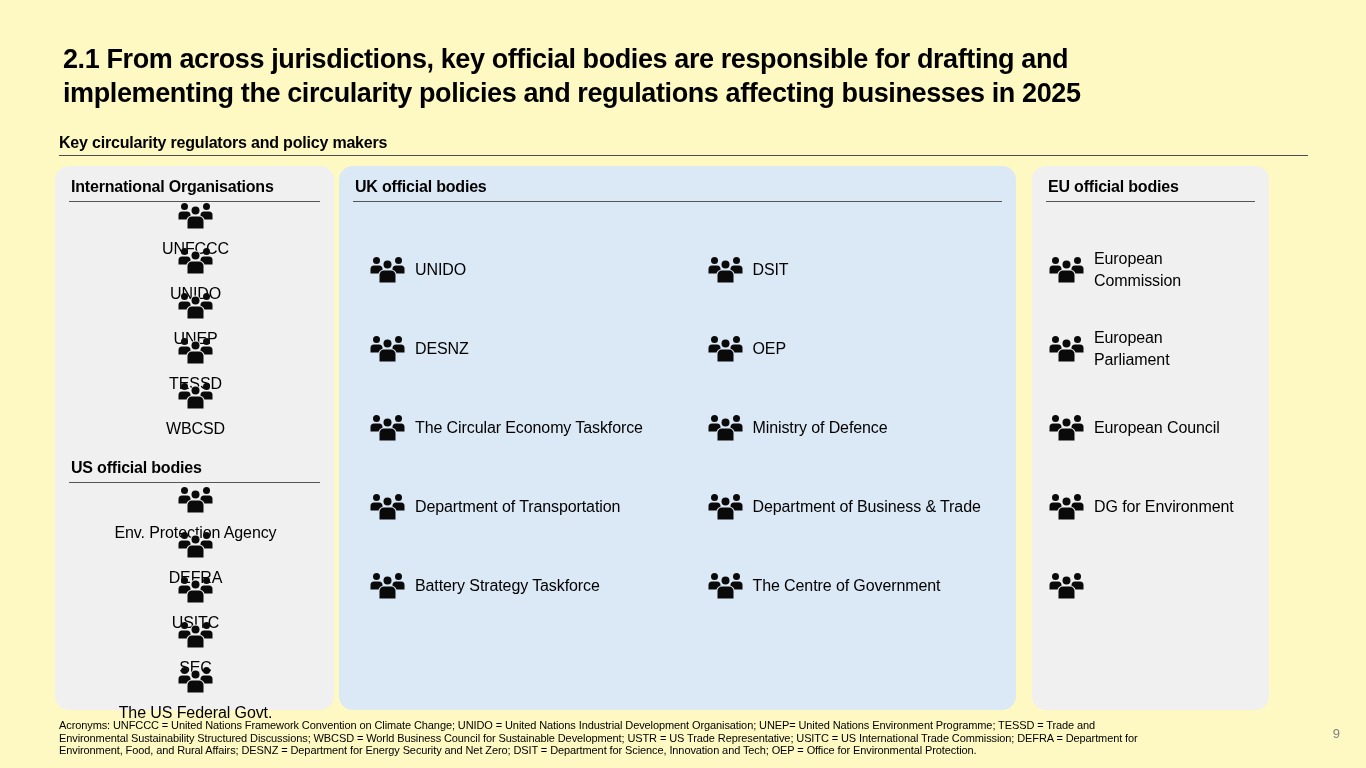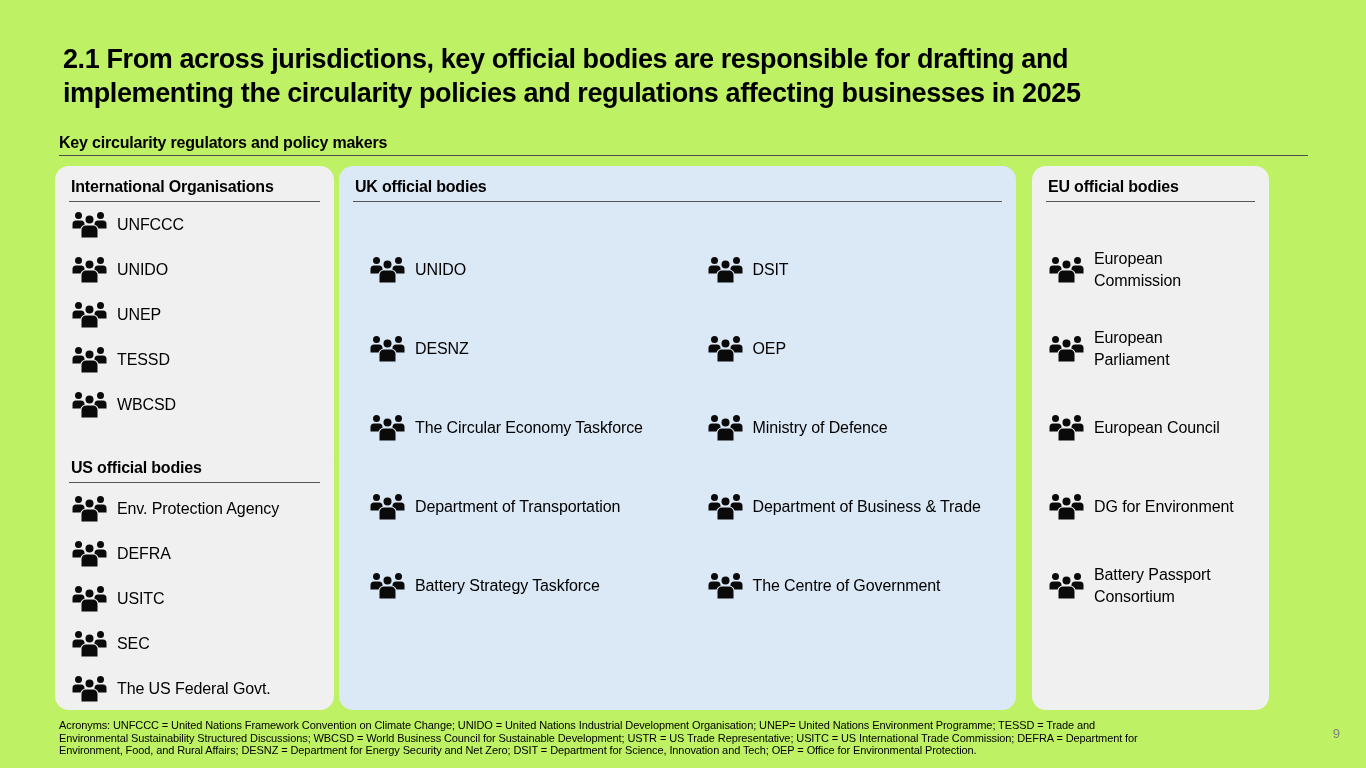--- a/index.html
+++ b/index.html
@@ -1,19 +1,19 @@
 <!DOCTYPE html>
 <html><head>
 <meta charset="utf-8">
 <style>
   html,body{margin:0;padding:0;background:#fff;}
   .slide{
     position:relative;
     width:1366px;height:768px;
-    background:#bef264;
+    background:#fef9c3;
     font-family:"Liberation Sans", sans-serif;
     color:#000;
     overflow:hidden;
   }
   
   .title{
     position:absolute;left:63px;top:42px;margin:0;
     font-size:27px;line-height:34px;font-weight:700;
     letter-spacing:-0.4px;color:#000;
   }
@@ -39,21 +39,21 @@
   .p-uk  {left:339px;top:166px;width:677px;height:544px;}
   .p-eu  {left:1032px;top:166px;width:237px;height:544px;}
   .panel h2{
     margin:0;padding:12px 2px 5px;
     font-size:16px;font-weight:700;letter-spacing:-0.2px;
     border-bottom:1.5px solid #555;
   }
   
   .item{display:flex;align-items:center;gap:9px;}
   .label{font-size:16px;line-height:1.35;letter-spacing:-0.1px;}
-  .rows45 .item{height:45px;padding-left:2px;}
+  .rows45 .item{height:45px;padding-left:2px;flex-direction:column;}
   .rows79 .item{height:79px;padding-left:2px;}
   .p-us .rows45{margin-top:3px;}
   .uk-cols{display:grid;grid-template-columns:1fr 1fr;margin-top:28px;}
   .uk-cols .item{padding-left:16px;}
   .uk-cols .col2 .item{padding-left:29px;}
   .p-eu .rows79{margin-top:28px;}
   .p-eu .item{padding-right:14px;}
   
   .icon{flex:0 0 auto;display:inline-flex;}
   .icon svg{width:37px;height:27px;display:block;}
@@ -553,21 +553,20 @@
                 <path d="M1 17.5 v-4.5 a3.5 3.5 0 0 1 3.5 -3.5 h5 a3.5 3.5 0 0 1 3.5 3.5 v4.5 z"></path>
                 <circle cx="29" cy="4.5" r="3.5"></circle>
                 <path d="M23 17.5 v-4.5 a3.5 3.5 0 0 1 3.5 -3.5 h5 a3.5 3.5 0 0 1 3.5 3.5 v4.5 z"></path>
               </g>
               <g class="front">
                 <circle cx="18" cy="8.5" r="4"></circle>
                 <path d="M10 26.5 v-7.5 a4.5 4.5 0 0 1 4.5 -4.5 h7 a4.5 4.5 0 0 1 4.5 4.5 v7.5 z"></path>
               </g>
             </svg>
           </span>
-          <span class="label">Battery Passport Consortium</span>
         </div>
       </div>
   </section>
 
   <div class="footer">
 
       <div>Acronyms: UNFCCC = United Nations Framework Convention on Climate Change; UNIDO = United Nations Industrial Development Organisation; UNEP= United Nations Environment Programme; TESSD = Trade and</div>
 
       <div>Environmental Sustainability Structured Discussions; WBCSD = World Business Council for Sustainable Development; USTR = US Trade Representative; USITC = US International Trade Commission; DEFRA = Department for</div>
 

